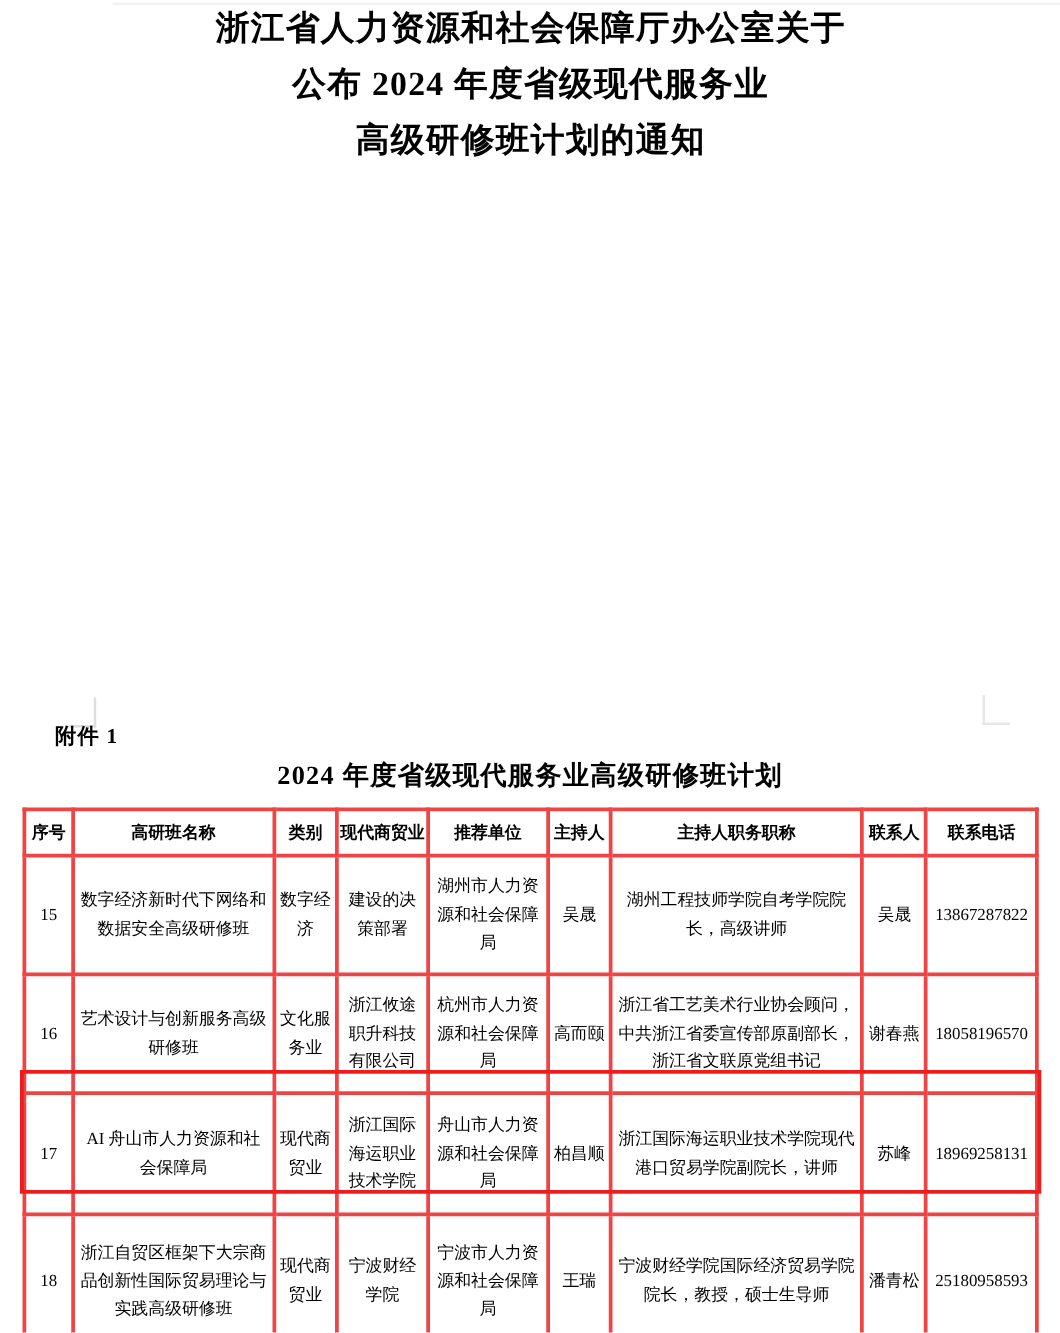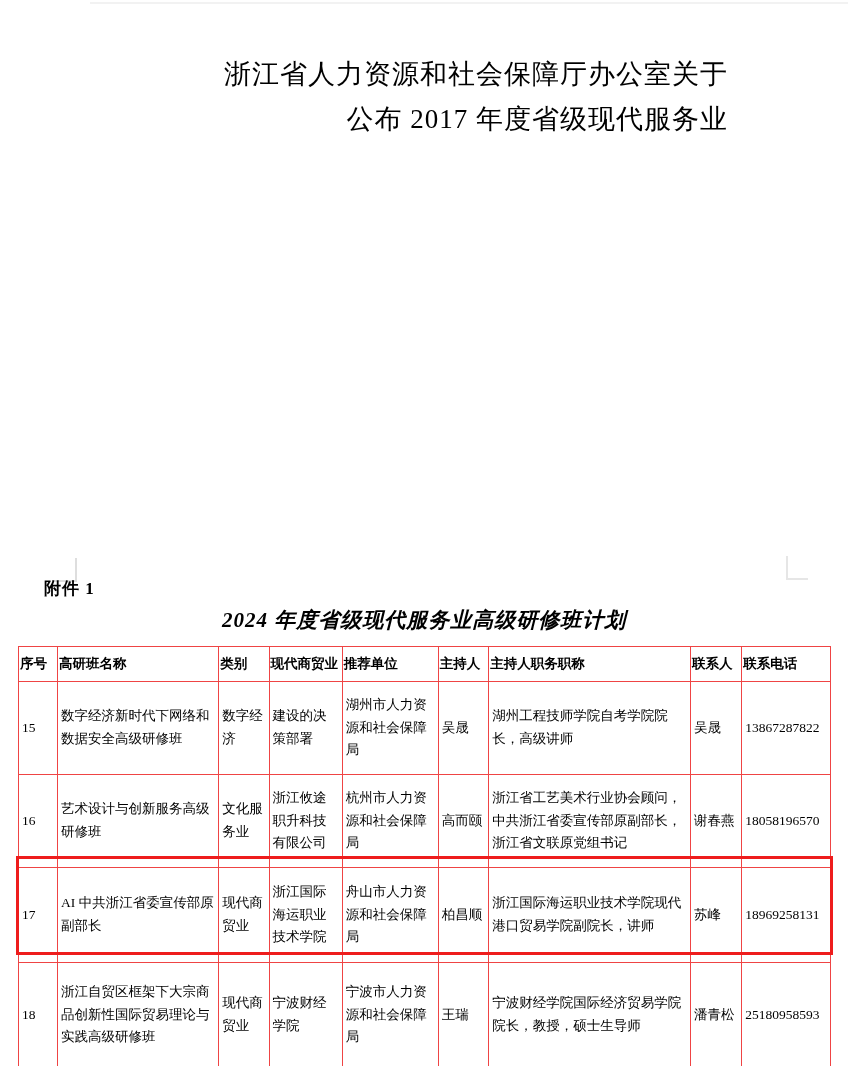--- a/index.html
+++ b/index.html
@@ -4,57 +4,58 @@
 <style>
   html,body{margin:0;padding:0;}
   body{
     width:848px;height:1066px;position:relative;background:#ffffff;color:#000;
     font-family:"Liberation Serif","DejaVu Serif",serif;
     overflow:hidden;
   }
   .top-edge{position:absolute;top:2px;left:90px;right:0;height:2px;background:#f2f2f2;}
 
   .content{position:absolute;left:121px;top:0;width:607px;}
-  .title-block{margin-top:52px;text-align:right;font-weight:normal;font-size:27px;line-height:45px;letter-spacing:1px;}
+  .title-block{text-align:center;font-weight:bold;font-size:27px;line-height:45px;letter-spacing:1px;}
   .body-text{margin-top:34px;font-size:21px;line-height:38.5px;text-align:justify;letter-spacing:0.6px;}
   .body-text p{margin:0;}
   .indent{text-indent:2em;}
   .section-heading{font-weight:bold;text-indent:2em;font-family:"Liberation Sans","DejaVu Sans",sans-serif;font-size:20px;letter-spacing:1px;}
 
   .corner-mark{position:absolute;width:20px;height:22px;}
   .corner-left{left:55px;top:558px;border-right:2px solid #dedede;border-bottom:2px solid #dedede;}
   .corner-right{left:786px;top:556px;border-left:2px solid #e6e6e6;border-bottom:2px solid #e6e6e6;}
 
   .attachment-label{position:absolute;left:44px;top:577px;font-size:17px;font-weight:bold;letter-spacing:1px;}
-  .table-title{position:absolute;left:0;top:606px;width:848px;text-align:center;font-size:21px;font-weight:bold;letter-spacing:1px;font-style:italic;}
+  .table-title{position:absolute;left:0;top:606px;width:848px;text-align:center;font-size:21px;font-weight:bold;letter-spacing:1px;}
 
   .table-wrap{position:absolute;left:18px;top:646px;width:813px;}
   table{border-collapse:collapse;width:813px;table-layout:fixed;}
-  th,td{border:1px solid #ef4444;text-align:left;vertical-align:middle;padding:2px 3px;word-break:break-all;}
+  th,td{border:3px solid #ef4444;text-align:center;vertical-align:middle;padding:2px 3px;word-break:break-all;}
   th{font-family:"Liberation Sans","DejaVu Sans",sans-serif;font-size:13.5px;font-weight:bold;height:30px;padding:2px 1px;}
   td{font-size:13.5px;line-height:1.7;}
   tr.r15 td{height:88px;}
   tr.r16 td{height:88px;}
   tr.r17 td{height:90px;}
   tr.r18 td{height:100px;}
   col.c-seq{width:4.8%;}  col.c-name{width:19.8%;} col.c-cat{width:6.2%;}
   col.c-app{width:9.0%;}  col.c-rec{width:11.8%;}  col.c-host{width:6.2%;}
   col.c-duty{width:24.8%;}col.c-contact{width:6.3%;}col.c-phone{width:10.9%;}
 
   .highlight-box{position:absolute;left:-2px;right:-2px;top:210px;height:93px;border:3px solid #ee1c1c;pointer-events:none;}
 </style>
 </head>
 <body>
 
 <div class="top-edge"></div>
 
 <div class="content">
   <div class="title-block">
     <div>浙江省人力资源和社会保障厅办公室关于</div>
-    <div>公布 2017 年度省级现代服务业</div>
+    <div>公布 2024 年度省级现代服务业</div>
+    <div>高级研修班计划的通知</div>
   </div>
 </div>
 
 <div class="corner-mark corner-left"></div>
 <div class="corner-mark corner-right"></div>
 
 <div class="attachment-label">附件 1</div>
 <div class="table-title">2024 年度省级现代服务业高级研修班计划</div>
 
 <div class="table-wrap" style="position:absolute;">
@@ -101,21 +102,21 @@
         <td>文化服务业</td>
         <td>浙江攸途职升科技有限公司</td>
         <td>杭州市人力资源和社会保障局</td>
         <td>高而颐</td>
         <td>浙江省工艺美术行业协会顾问，中共浙江省委宣传部原副部长，浙江省文联原党组书记</td>
         <td>谢春燕</td>
         <td>18058196570</td>
       </tr>
       <tr class="r17">
         <td>17</td>
-        <td>AI 中共浙江省委宣传部原副部长</td>
+        <td>AI 舟山市人力资源和社会保障局</td>
         <td>现代商贸业</td>
         <td>浙江国际海运职业技术学院</td>
         <td>舟山市人力资源和社会保障局</td>
         <td>柏昌顺</td>
         <td>浙江国际海运职业技术学院现代港口贸易学院副院长，讲师</td>
         <td>苏峰</td>
         <td>18969258131</td>
       </tr>
       <tr class="r18">
         <td>18</td>

